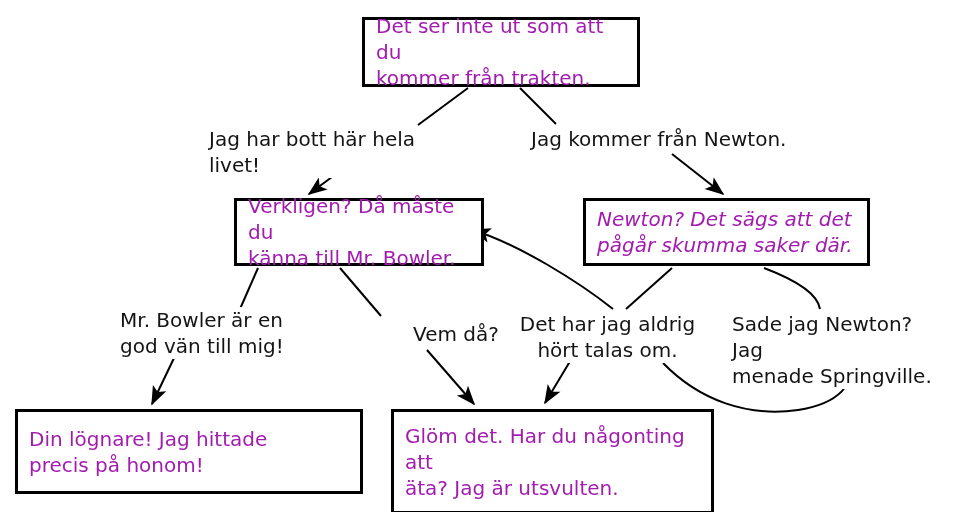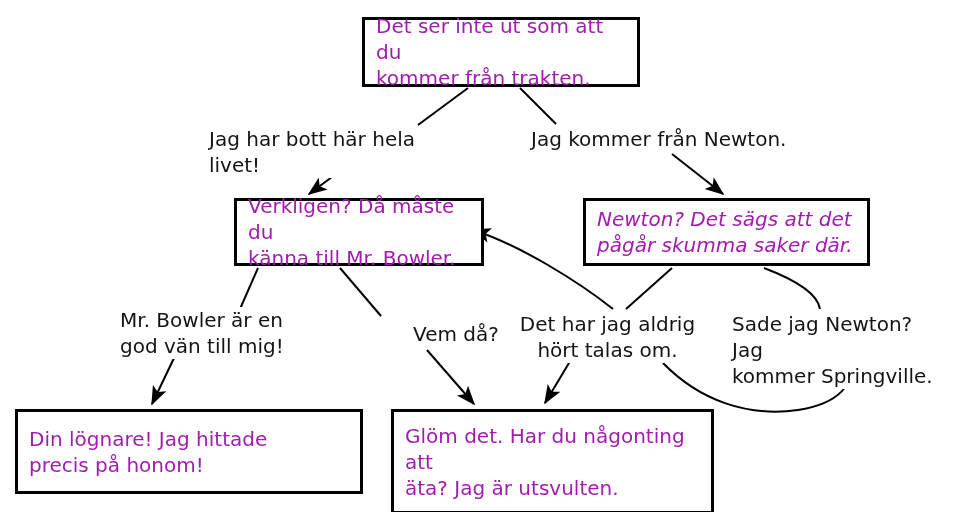--- a/index.html
+++ b/index.html
@@ -132,15 +132,15 @@
 
   <div class="edge-label centered" style="left:118px; top:299px; width:166px;margin-top:8px;">Mr. Bowler är en
 god vän till mig!</div>
 
   <div class="edge-label centered" style="left:379px; top:321px; width:86px;margin-left:32px;">Vem då?</div>
 
   <div class="edge-label" style="left:516px; top:311px; width:179px;">Det har jag aldrig
 hört talas om.</div>
 
   <div class="edge-label centered" style="left:730px; top:311px; width:213px;">Sade jag Newton? Jag
-kommer Springville.</div>
+menade Springville.</div>
 
 </div>
 
 </body></html>

